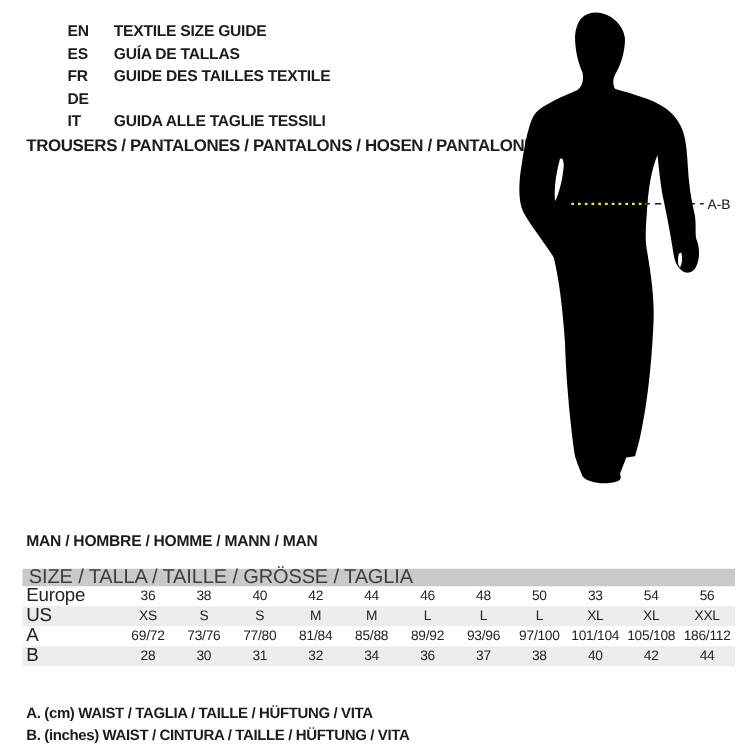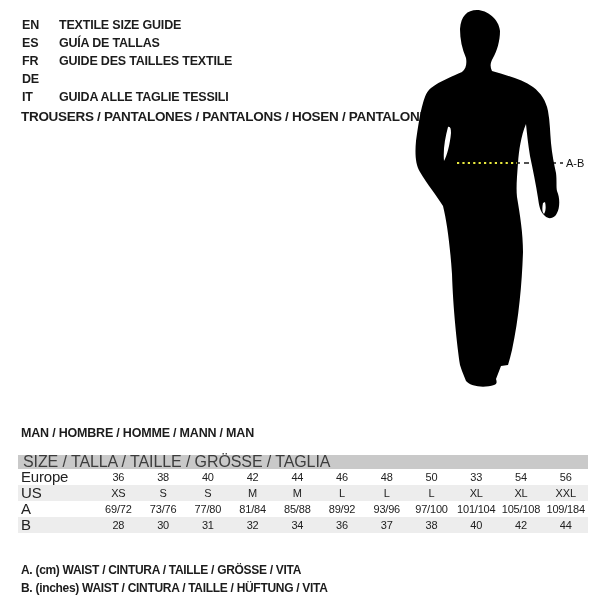--- a/index.html
+++ b/index.html
@@ -2,21 +2,21 @@
 <html style="--header-bg: #c9c9c9; --stripe-bg: #ededed;"><head>
 <meta charset="utf-8">
 <style>
   :root { --header-bg:#c9c9c9; --stripe-bg:#ededed; }
   * { margin:0; padding:0; box-sizing:border-box; }
   html,body { width:600px; height:600px; background:#ffffff; overflow:hidden; }
   body { font-family:"Liberation Sans", sans-serif; color:#1c1c1c; position:relative; }
 
   .lang-block { position:absolute; left:22px; top:16px; }
   .lang-row { display:flex; height:18px; line-height:18px; font-weight:bold; font-size:12.5px; letter-spacing:-0.2px; }
-  .lang-code { width:37px; }
+  .lang-code { width:37px;margin-left:32px; }
 
   .category { position:absolute; left:21px; top:109px; font-weight:bold; font-size:13.5px; letter-spacing:-0.3px; white-space:nowrap; }
 
   .figure-wrap { position:absolute; left:400px; top:0; width:200px; height:420px; }
 
   .gender { position:absolute; left:21px; top:426px; font-weight:bold; font-size:12.5px; letter-spacing:-0.2px; }
 
   .size-table { position:absolute; left:18px; top:455px; width:570px; }
   .t-header { background:var(--header-bg); height:14px; line-height:14px; font-size:16px; color:#3d3d3d; padding-left:5px; letter-spacing:-0.1px; }
   .t-row { display:flex; height:16px; line-height:16px; font-size:11px; color:#222; letter-spacing:-0.2px; }
@@ -143,35 +143,35 @@
         <div class="t-cell">69/72</div>
         <div class="t-cell">73/76</div>
         <div class="t-cell">77/80</div>
         <div class="t-cell">81/84</div>
         <div class="t-cell">85/88</div>
         <div class="t-cell">89/92</div>
         <div class="t-cell">93/96</div>
         <div class="t-cell">97/100</div>
         <div class="t-cell">101/104</div>
         <div class="t-cell">105/108</div>
-        <div class="t-cell">109/184</div>
+        <div class="t-cell">186/112</div>
       </div>
       <div class="t-row stripe">
         <div class="t-label">B</div>
         <div class="t-cell">28</div>
         <div class="t-cell">30</div>
         <div class="t-cell">31</div>
         <div class="t-cell">32</div>
         <div class="t-cell">34</div>
         <div class="t-cell">36</div>
         <div class="t-cell">37</div>
         <div class="t-cell">38</div>
         <div class="t-cell">40</div>
         <div class="t-cell">42</div>
         <div class="t-cell">44</div>
       </div>
     </div>
 </div>
 
 <div class="footnotes">
-    <div class="footnote">A. (cm) WAIST / CINTURA / TAILLE / GRÖSSE / VITA</div>
+    <div class="footnote">A. (cm) WAIST / TAGLIA / TAILLE / HÜFTUNG / VITA</div>
     <div class="footnote">B. (inches) WAIST / CINTURA / TAILLE / HÜFTUNG / VITA</div>
   </div>
 
 </body></html>

